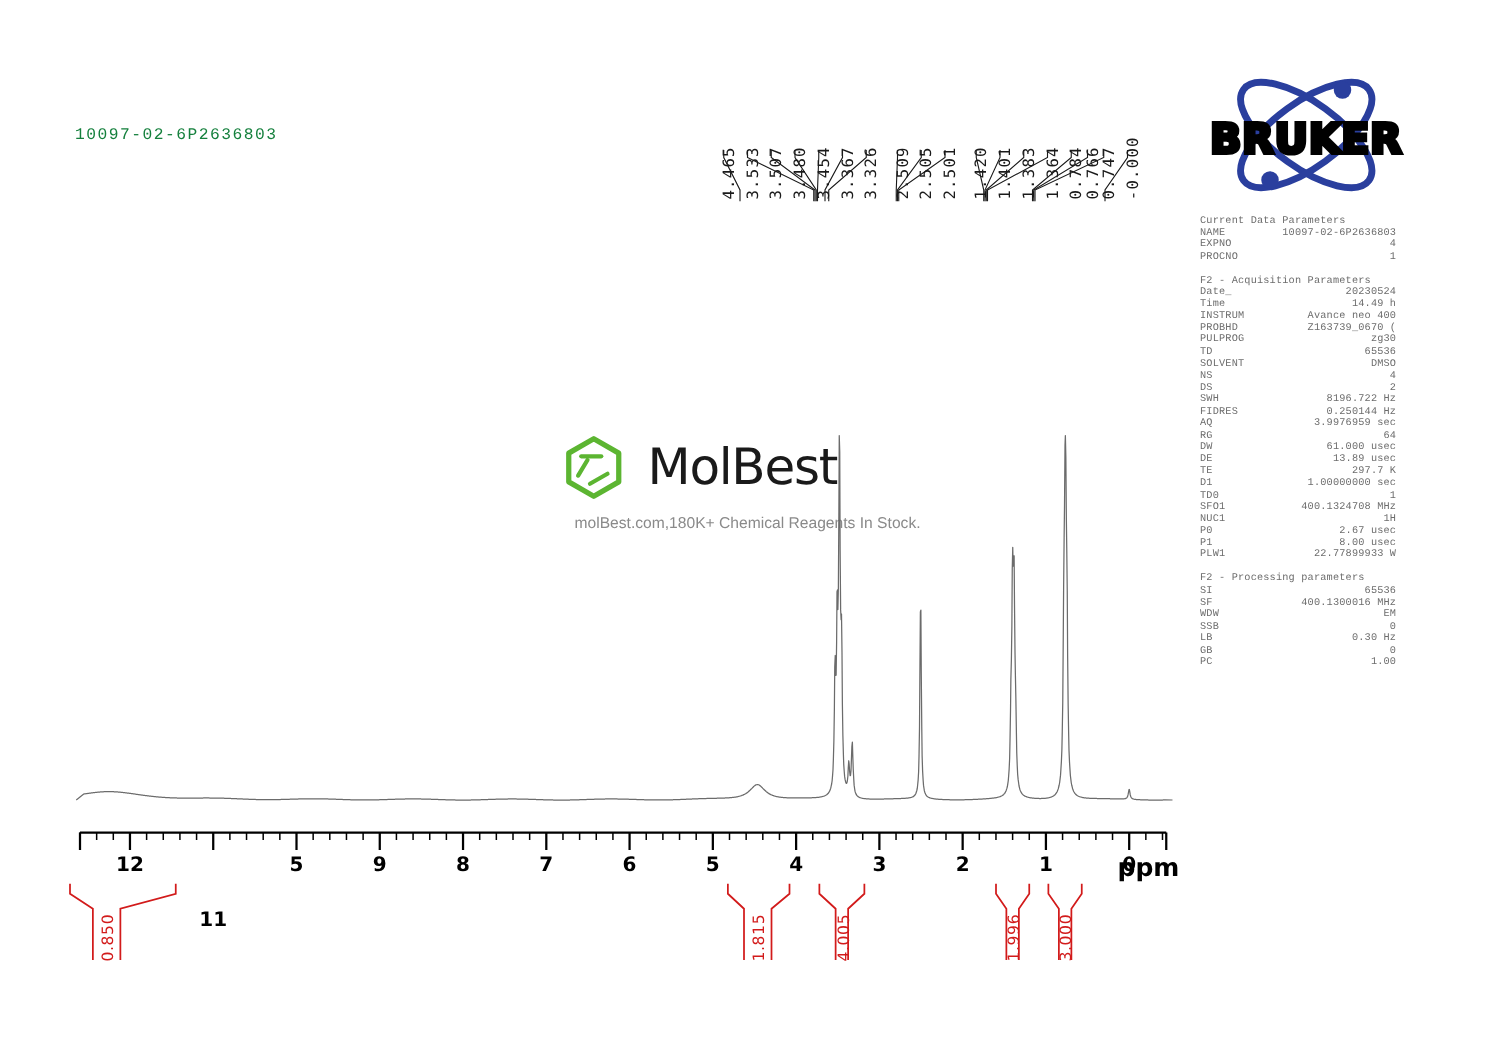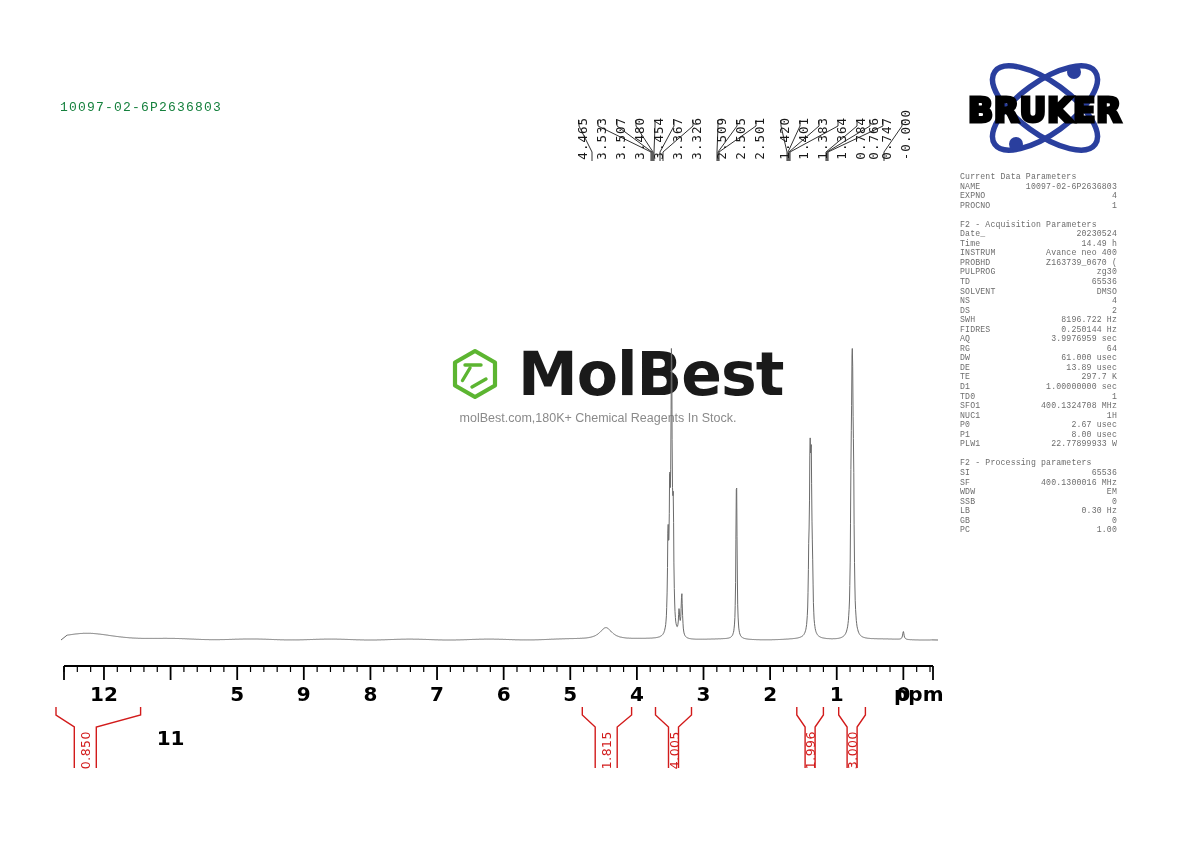--- a/index.html
+++ b/index.html
@@ -36,40 +36,40 @@
     white-space:pre;letter-spacing:0.15px;
   }
   .pline{display:block;height:9.55px;}
   .pspace{display:block;height:9.55px;}
 
   
   #watermark{position:absolute;left:448px;top:345px;width:300px;height:90px;}
   #wm-logo-row{display:flex;align-items:center;height:58px;}
   #wm-hex{width:54px;height:54px;flex:0 0 54px;}
   #wm-name{
-    font-family:"DejaVu Sans",sans-serif;font-weight:bold;
-    font-size:60px;color:#1a1a1a;letter-spacing:-1px;line-height:46px;
+    font-family:"DejaVu Sans",sans-serif;font-weight:normal;
+    font-size:40px;color:#1a1a1a;letter-spacing:-1px;line-height:46px;
     margin-left:16px;
   }
   #wm-tag{
     margin-top:8px;text-align:center;width:300px;
     font-family:"Liberation Sans",sans-serif;
     font-size:12.5px;color:#8a8a8a;white-space:nowrap;
   }
 
   
   #spectrum-area{position:absolute;left:0px;top:300px;width:1000px;height:350px;}
   #spectrum-svg{display:block;}
 
   
   #axis-area{position:absolute;left:0px;top:662px;width:1000px;height:50px;}
   .tick-num{
     position:absolute;top:20px;
     font-family:"DejaVu Sans",sans-serif;font-weight:bold;
-    font-size:20px;color:#000;transform:translateX(-50%);
+    font-size:16px;color:#000;transform:translateX(-50%);
   }
   #ppm-label{
     position:absolute;top:20px;left:894px;
     font-family:"DejaVu Sans",sans-serif;font-weight:bold;
     font-size:20px;color:#000;
   }
 
   
   #integral-area{position:absolute;left:0px;top:705px;width:1000px;height:75px;}
   .int-val{

